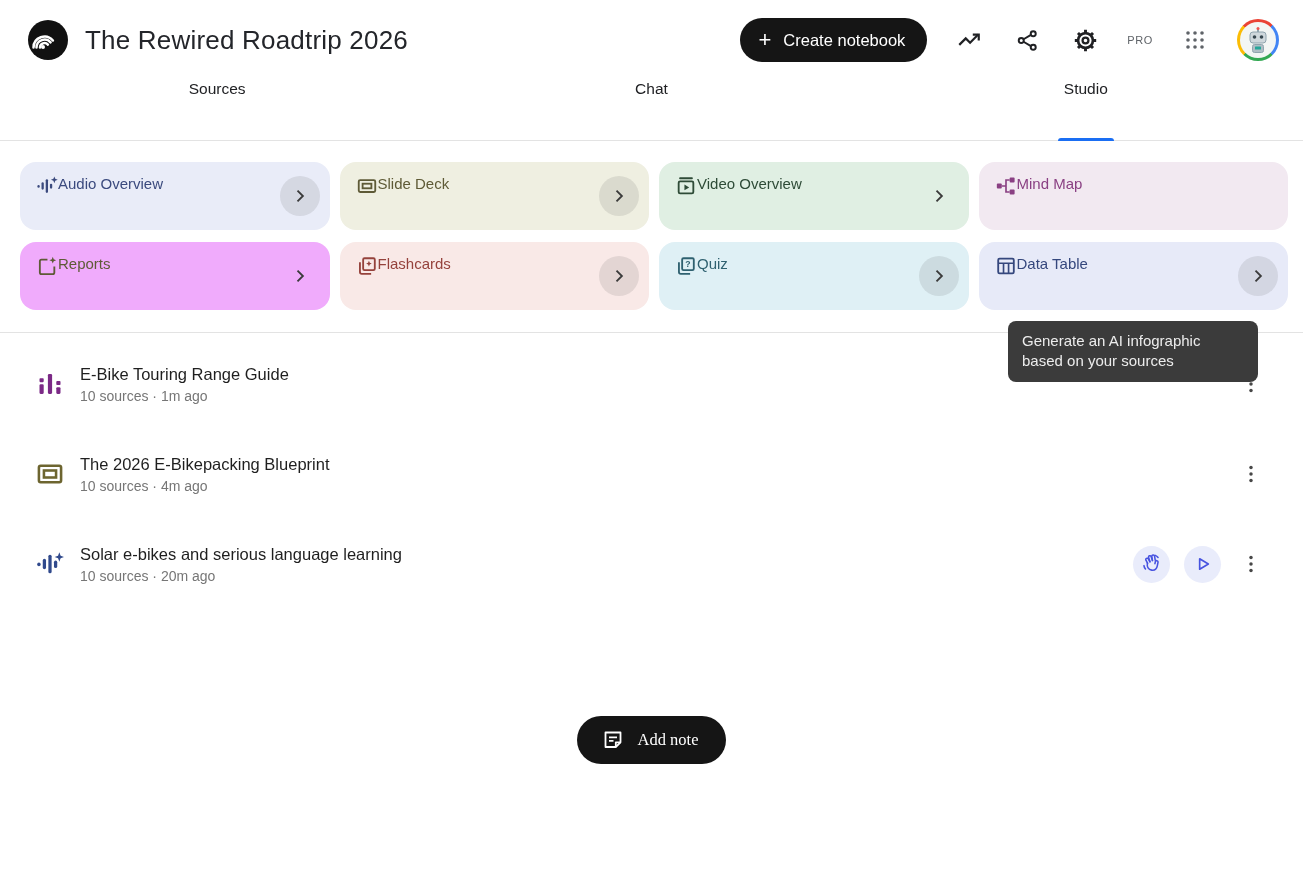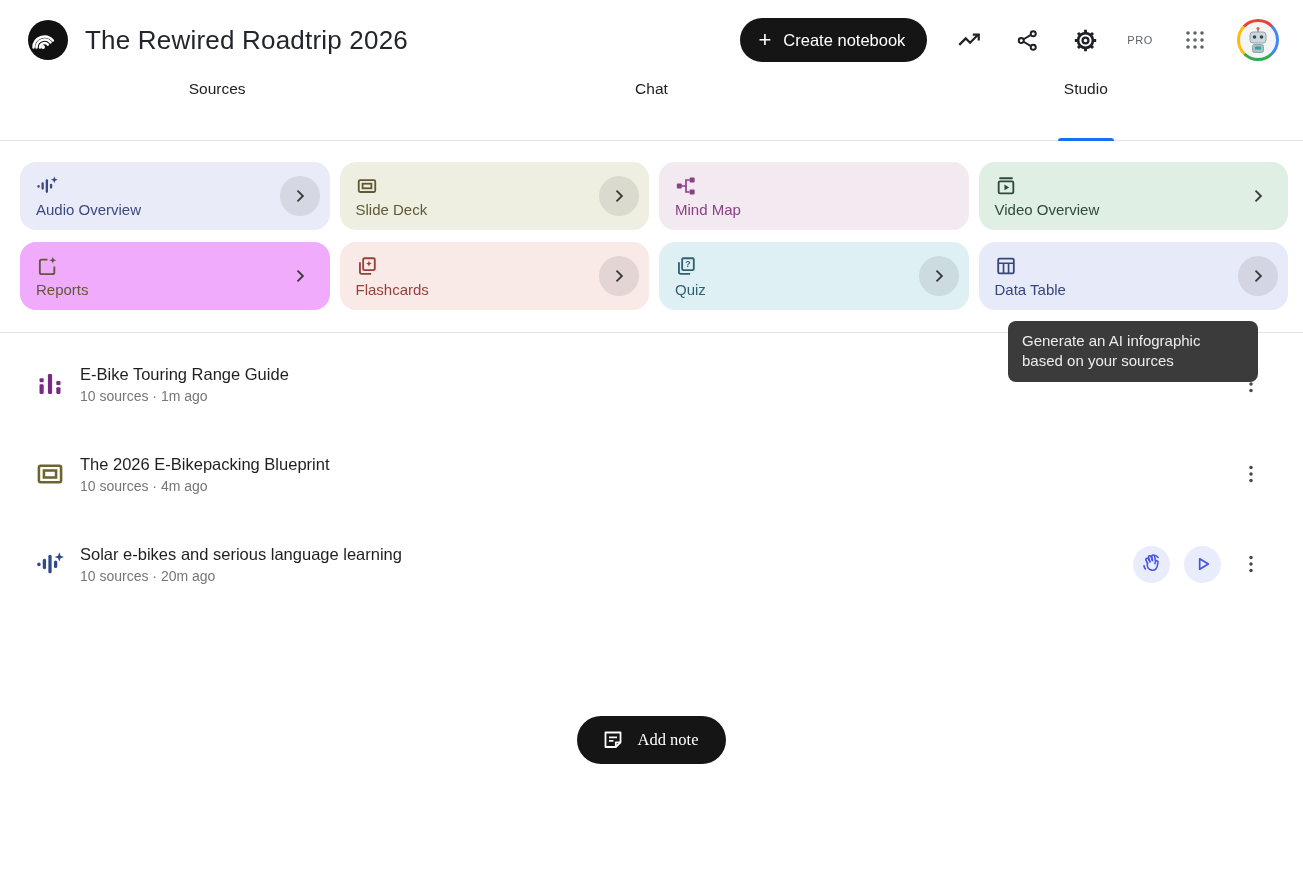--- a/index.html
+++ b/index.html
@@ -32,21 +32,21 @@
   .tab .underline { display:none; }
   .tab.active .underline { display:block; position:absolute; bottom:-1px; left:50%;
     transform:translateX(-50%); width:56px; height:3px; background:#1a6ef3;
     border-radius:3px 3px 0 0; }
 
   
   .cards { padding:21px 15px 22px 20px; display:grid; grid-template-columns:repeat(4,1fr);
     gap:12px 10px; border-bottom:1px solid #e3e3e3; }
   .card { height:68px; border-radius:16px; display:flex; align-items:center;
     justify-content:space-between; padding:0 10px 0 16px; cursor:pointer; }
-  .card-left { display:flex; flex-direction:column; justify-content:space-between;
+  .card-left { display:flex; flex-direction:row; justify-content:space-between;
     height:100%; padding:13px 0 12px; }
   .card-icon { width:22px; height:22px; display:block; }
   .card-label { font-size:15px; }
   .chev { width:40px; height:40px; border-radius:50%; display:flex; align-items:center;
     justify-content:center; flex:0 0 auto; color:#3a3a3a; }
   .chev.circle { background:rgba(40,35,40,.10); }
   .chev.hidden { visibility:hidden; }
   .c0{background:#e9ecf8;color:#3b4a7e} .c1{background:#efefe1;color:#5e5a36}
   .c2{background:#e0efe3;color:#2e4b37} .c3{background:#f2e9f1;color:#8a4083}
   .c4{background:#f0abfc;color:#5e5a36} .c5{background:#f9e9e7;color:#95423c}
@@ -209,49 +209,49 @@
       </svg>
       <span class="card-label">Slide Deck</span>
     </div>
     <span class="chev circle">
       <svg width="20" height="20" viewBox="0 0 24 24">
           <path d="M9 5.5l6.5 6.5L9 18.5" fill="none" stroke="currentColor" stroke-width="2.2"></path>
         </svg>
     </span>
   </div>
 
+  <div class="card c2">
+    <div class="card-left">
+      <svg class="card-icon" viewBox="0 0 24 24">
+        <path d="M5.5 3.5h13" fill="none" stroke="currentColor" stroke-width="2" stroke-linecap="round"></path>
+        <rect x="4" y="7" width="16" height="13" rx="1.5" fill="none" stroke="currentColor" stroke-width="2"></rect>
+        <path d="M10.3 10.4l5.2 3.1-5.2 3.1z" fill="currentColor"></path>
+      </svg>
+      <span class="card-label">Video Overview</span>
+    </div>
+    <span class="chev">
+      <svg width="20" height="20" viewBox="0 0 24 24">
+          <path d="M9 5.5l6.5 6.5L9 18.5" fill="none" stroke="currentColor" stroke-width="2.2"></path>
+        </svg>
+    </span>
+  </div>
+
   <div class="card c3">
     <div class="card-left">
       <svg class="card-icon" viewBox="0 0 24 24">
         <g fill="currentColor">
           <rect x="2" y="9.3" width="5.4" height="5.4" rx="1"></rect>
           <rect x="16" y="2.8" width="5.4" height="5.4" rx="1"></rect>
           <rect x="16" y="15.8" width="5.4" height="5.4" rx="1"></rect>
         </g>
         <path d="M7.4 12h4.6M12 12V5.5h4M12 12v6.5h4" fill="none" stroke="currentColor" stroke-width="1.8"></path>
       </svg>
       <span class="card-label">Mind Map</span>
     </div>
     <span class="chev hidden"></span>
-  </div>
-
-  <div class="card c2">
-    <div class="card-left">
-      <svg class="card-icon" viewBox="0 0 24 24">
-        <path d="M5.5 3.5h13" fill="none" stroke="currentColor" stroke-width="2" stroke-linecap="round"></path>
-        <rect x="4" y="7" width="16" height="13" rx="1.5" fill="none" stroke="currentColor" stroke-width="2"></rect>
-        <path d="M10.3 10.4l5.2 3.1-5.2 3.1z" fill="currentColor"></path>
-      </svg>
-      <span class="card-label">Video Overview</span>
-    </div>
-    <span class="chev">
-      <svg width="20" height="20" viewBox="0 0 24 24">
-          <path d="M9 5.5l6.5 6.5L9 18.5" fill="none" stroke="currentColor" stroke-width="2.2"></path>
-        </svg>
-    </span>
   </div>
 
   <div class="card c4">
     <div class="card-left">
       <svg class="card-icon" viewBox="0 0 24 24">
         <path d="M20 12.5V19a1.8 1.8 0 0 1-1.8 1.8H6A1.8 1.8 0 0 1 4.2 19V6.8A1.8 1.8 0 0 1 6 5h6.5" fill="none" stroke="currentColor" stroke-width="2"></path>
         <path d="M18.3 2l1 2.7 2.7 1-2.7 1-1 2.7-1-2.7-2.7-1 2.7-1z" fill="currentColor"></path>
       </svg>
       <span class="card-label">Reports</span>
     </div>

